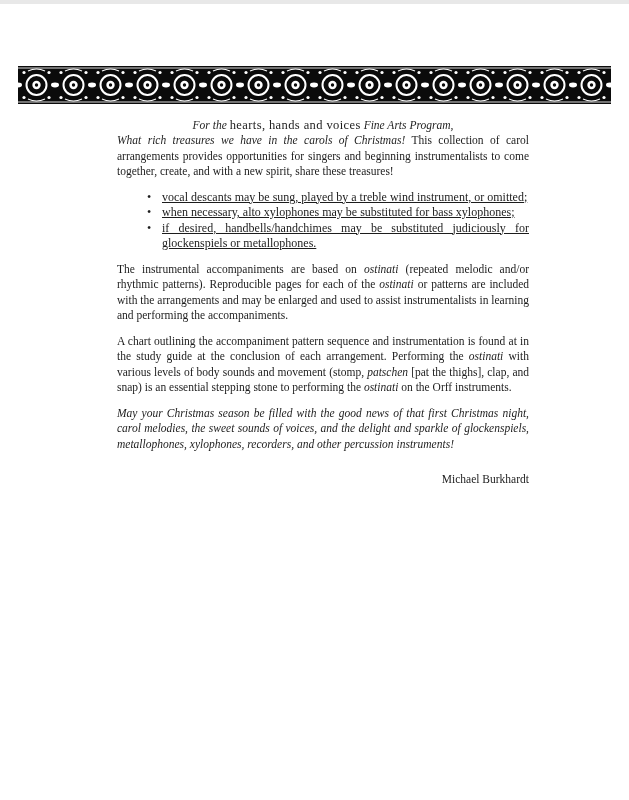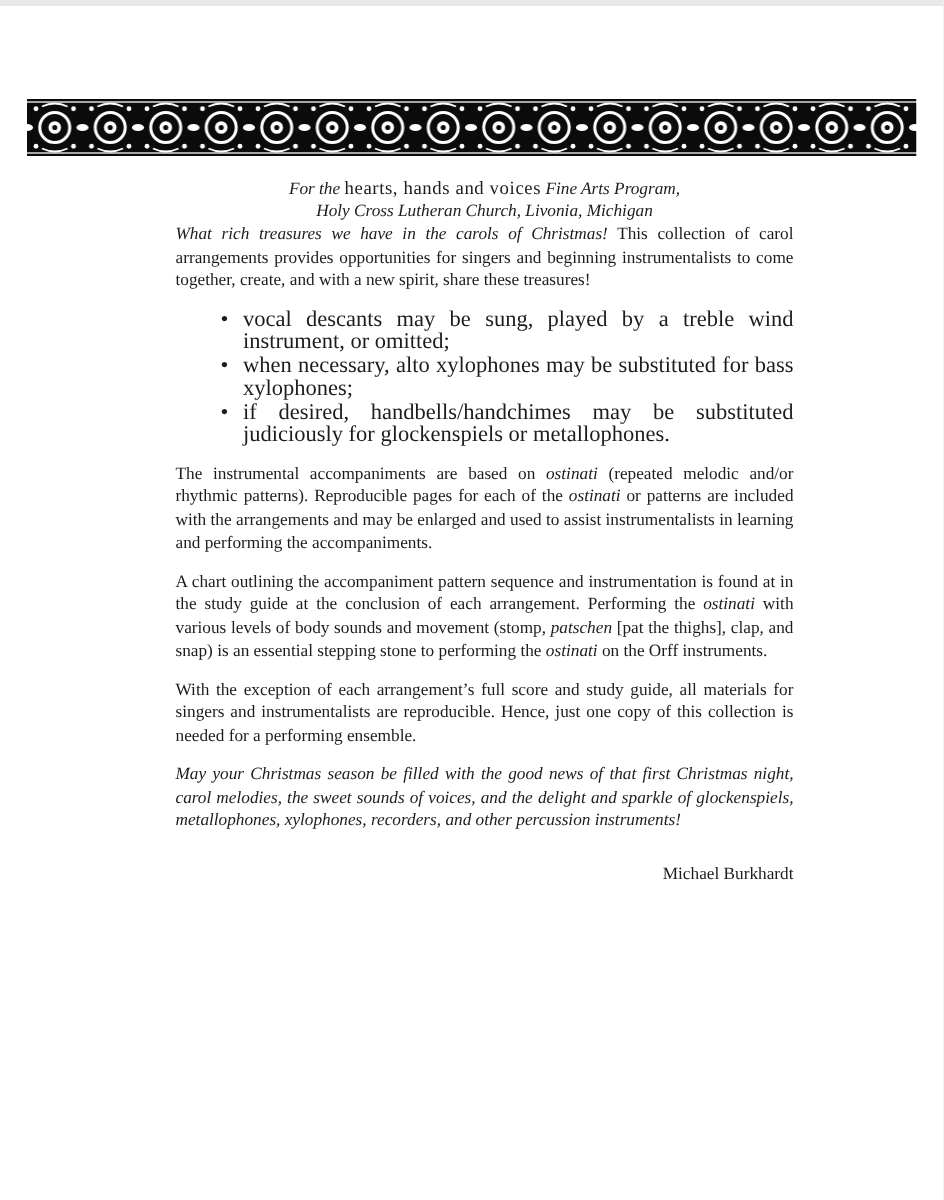--- a/index.html
+++ b/index.html
@@ -18,22 +18,23 @@
   .script{font-style:normal;font-size:12.5px;letter-spacing:0.4px;}
   h1.title{
     margin:26px 0 20px 0;text-align:center;
     font-family:"DejaVu Sans","Liberation Sans",sans-serif;
     font-size:20px;font-weight:bold;letter-spacing:0.3px;color:#111;
   }
   p.body{margin:0 0 10px 0;font-size:11.5px;line-height:15.5px;text-align:justify;}
   p.body.nogap{margin-bottom:1px;}
   ul.flex{list-style:none;margin:0 0 10px 0;padding:0;}
   ul.flex li{
-    position:relative;padding-left:45px;font-size:15px;line-height:15.5px;
+    position:relative;padding-left:45px;font-size:12px;line-height:15.5px;
     text-align:justify;
+    text-decoration:underline;
   }
   ul.flex li::before{content:"\2022";position:absolute;left:30px;top:0;}
   p.closing{margin:8px 0 0 0;font-size:11.5px;line-height:15.5px;text-align:justify;font-style:italic;}
   p.sig{margin:20px 0 0 0;font-size:11.5px;line-height:15px;text-align:right;}
 </style>
 </head>
 <body>
 
 <div class="page">
 
@@ -57,36 +58,34 @@
           <path d="M10 33 Q18.5 37 27 33" stroke="#ffffff" stroke-width="1.2" fill="none"></path>
         </pattern>
       </defs>
       <rect width="593" height="38" fill="url(#orn)"></rect>
     </svg>
   </div>
 
   <div class="content">
 
     <p class="dedication"><span class="it">For the </span><span class="script">hearts, hands and voices</span><span class="it"> Fine Arts Program,</span></p>
-    <p class="dedication it">Holy Cross Lutheran Church, Livonia, Michigan</p>
 
 
     <p class="body"><span class="it">What rich treasures we have in the carols of Christmas!</span><span> This collection of carol arrangements provides opportunities for singers and beginning instrumentalists to come together, create, and with a new spirit, share these treasures!</span></p>
 
     <ul class="flex">
       <li>vocal descants may be sung, played by a treble wind instrument, or omitted;</li>
       <li>when necessary, alto xylophones may be substituted for bass xylophones;</li>
       <li>if desired, handbells/handchimes may be substituted judiciously for glockenspiels or metallophones.</li>
     </ul>
 
     <p class="body"><span>The instrumental accompaniments are based on </span><span class="it">ostinati</span><span> (repeated melodic and/or rhythmic patterns). Reproducible pages for each of the </span><span class="it">ostinati</span><span> or patterns are included with the arrangements and may be enlarged and used to assist instrumentalists in learning and performing the accompaniments.</span></p>
 
     <p class="body"><span>A chart outlining the accompaniment pattern sequence and instrumentation is found at in the study guide at the conclusion of each arrangement. Performing the </span><span class="it">ostinati</span><span> with various levels of body sounds and movement (stomp, </span><span class="it">patschen</span><span> [pat the thighs], clap, and snap) is an essential stepping stone to performing the </span><span class="it">ostinati</span><span> on the Orff instruments.</span></p>
 
 
-    <p class="body">With the exception of each arrangement’s full score and study guide, all materials for singers and instrumentalists are reproducible. Hence, just one copy of this collection is needed for a performing ensemble.</p>
 
     <p class="closing">May your Christmas season be filled with the good news of that first Christmas night, carol melodies, the sweet sounds of voices, and the delight and sparkle of glockenspiels, metallophones, xylophones, recorders, and other percussion instruments!</p>
 
     <p class="sig">Michael Burkhardt</p>
 
   </div>
 </div>
 
 </body></html>

